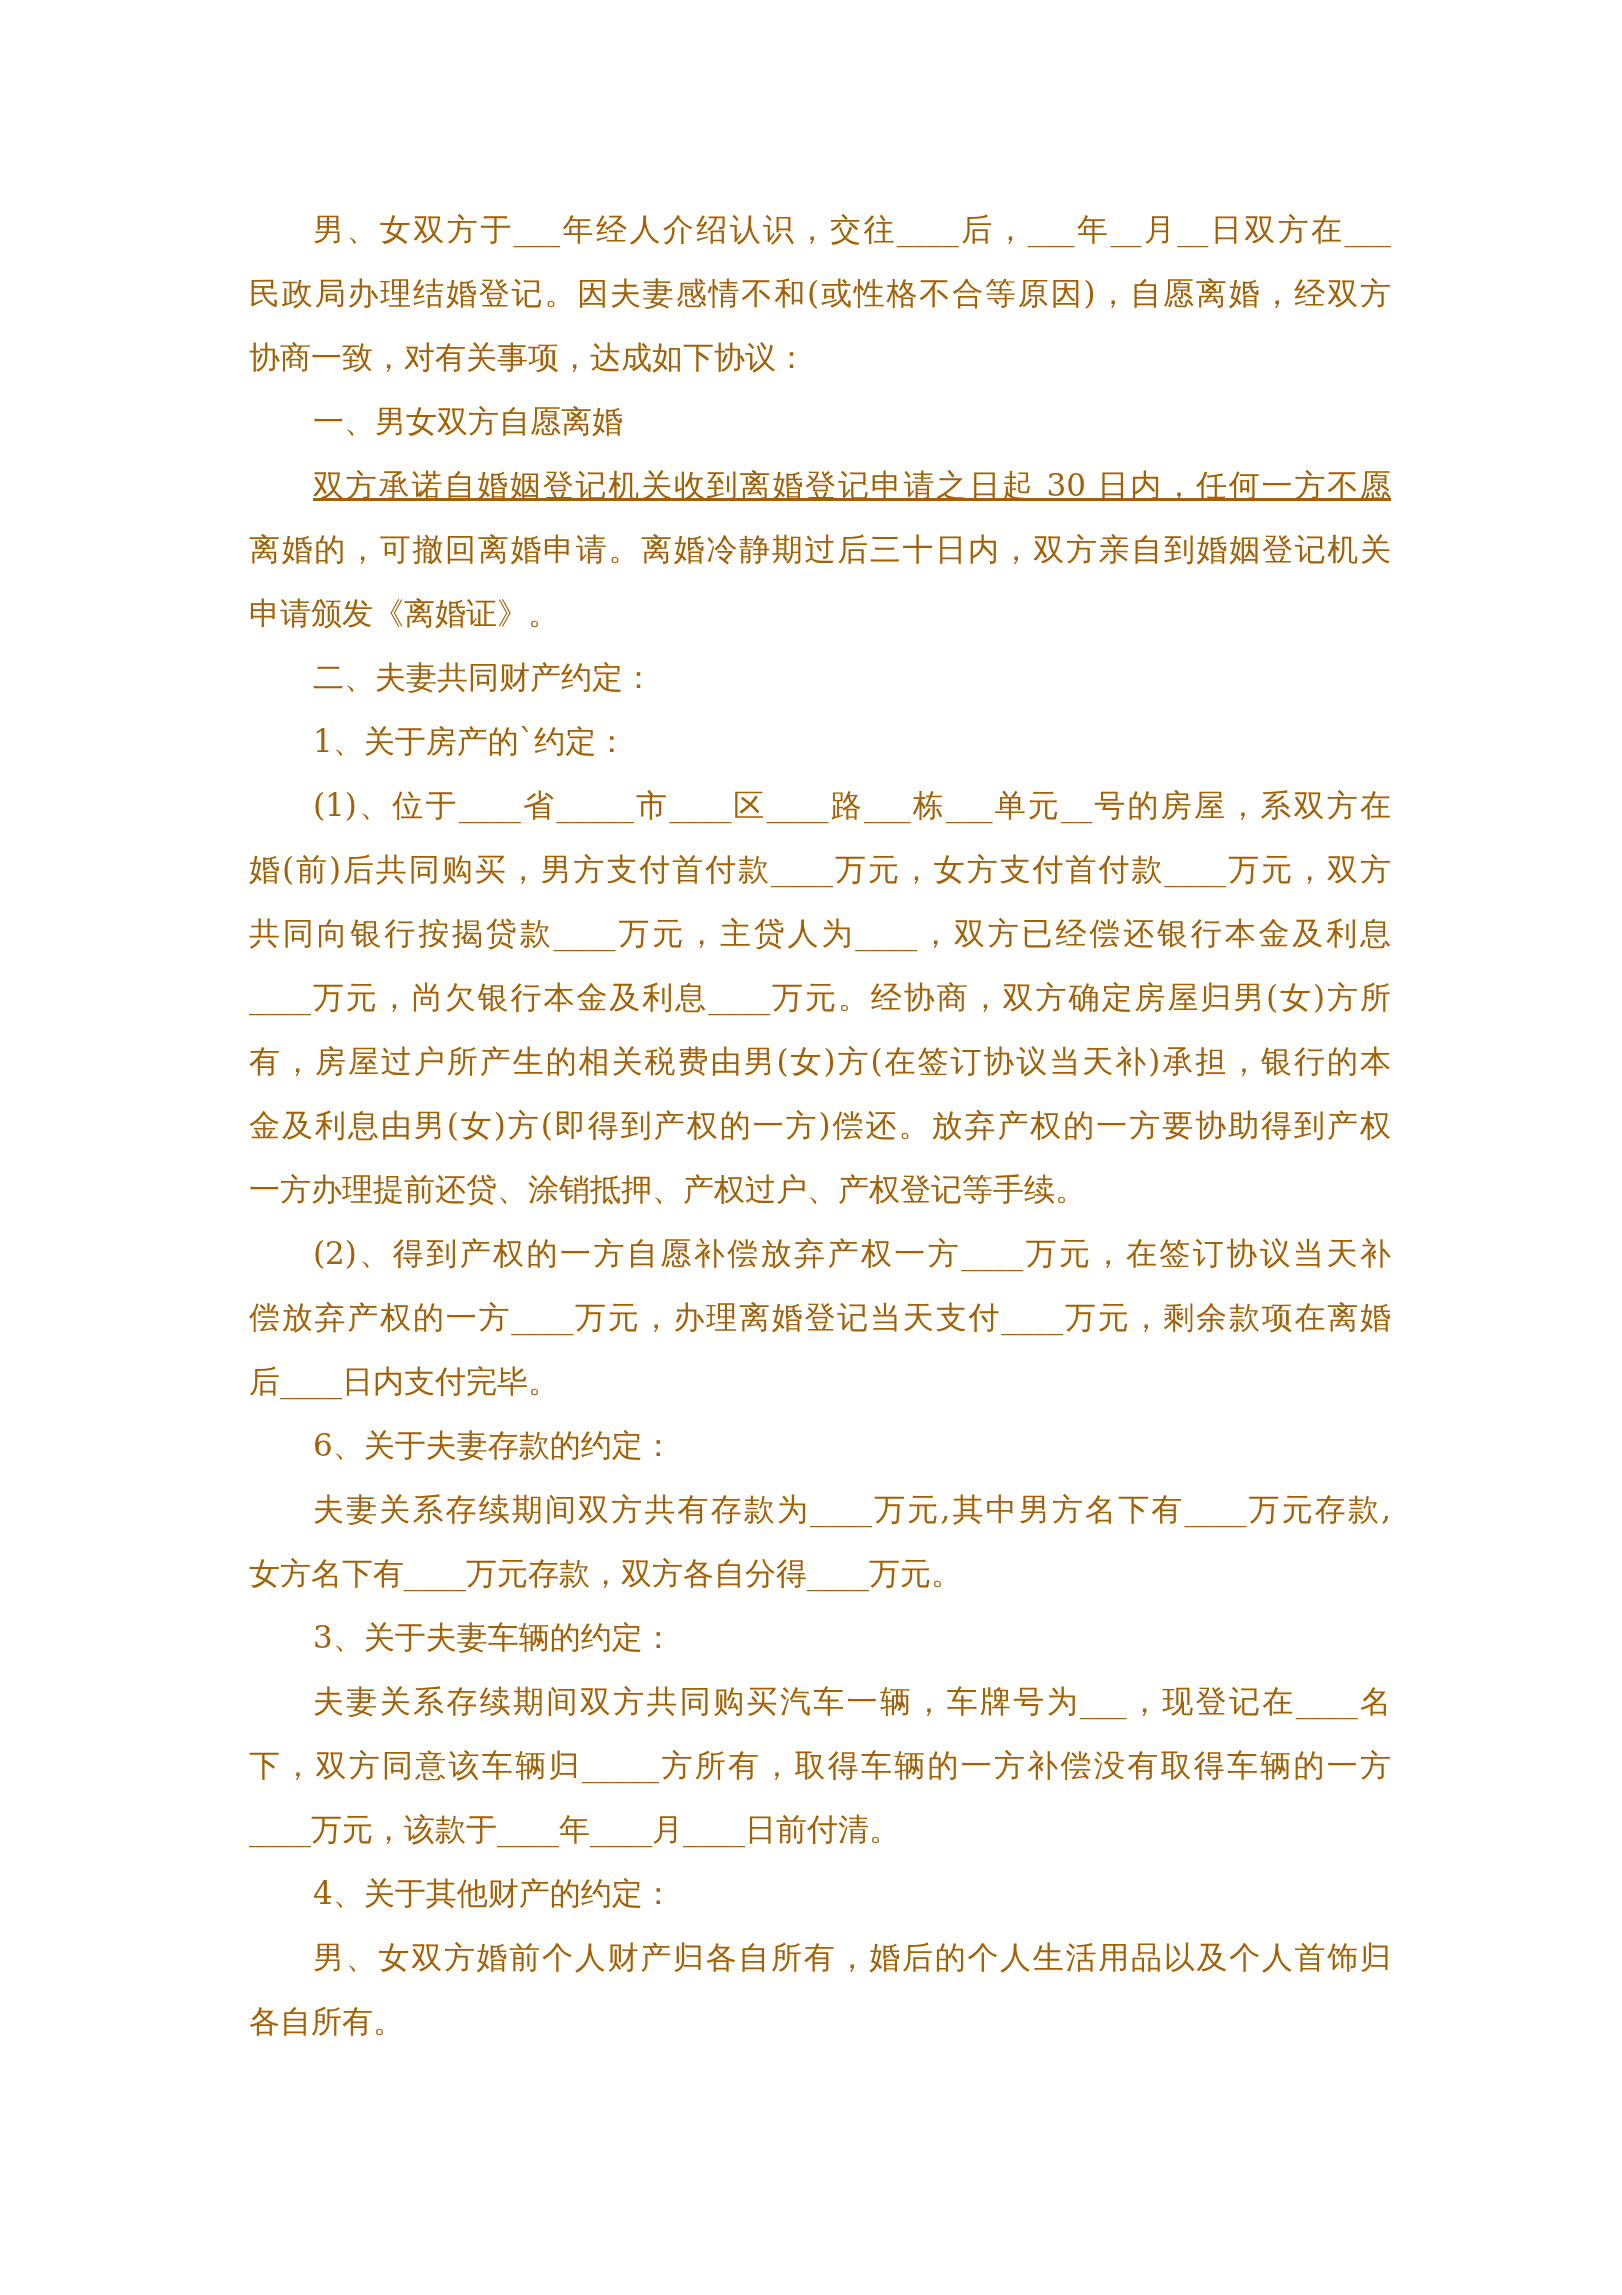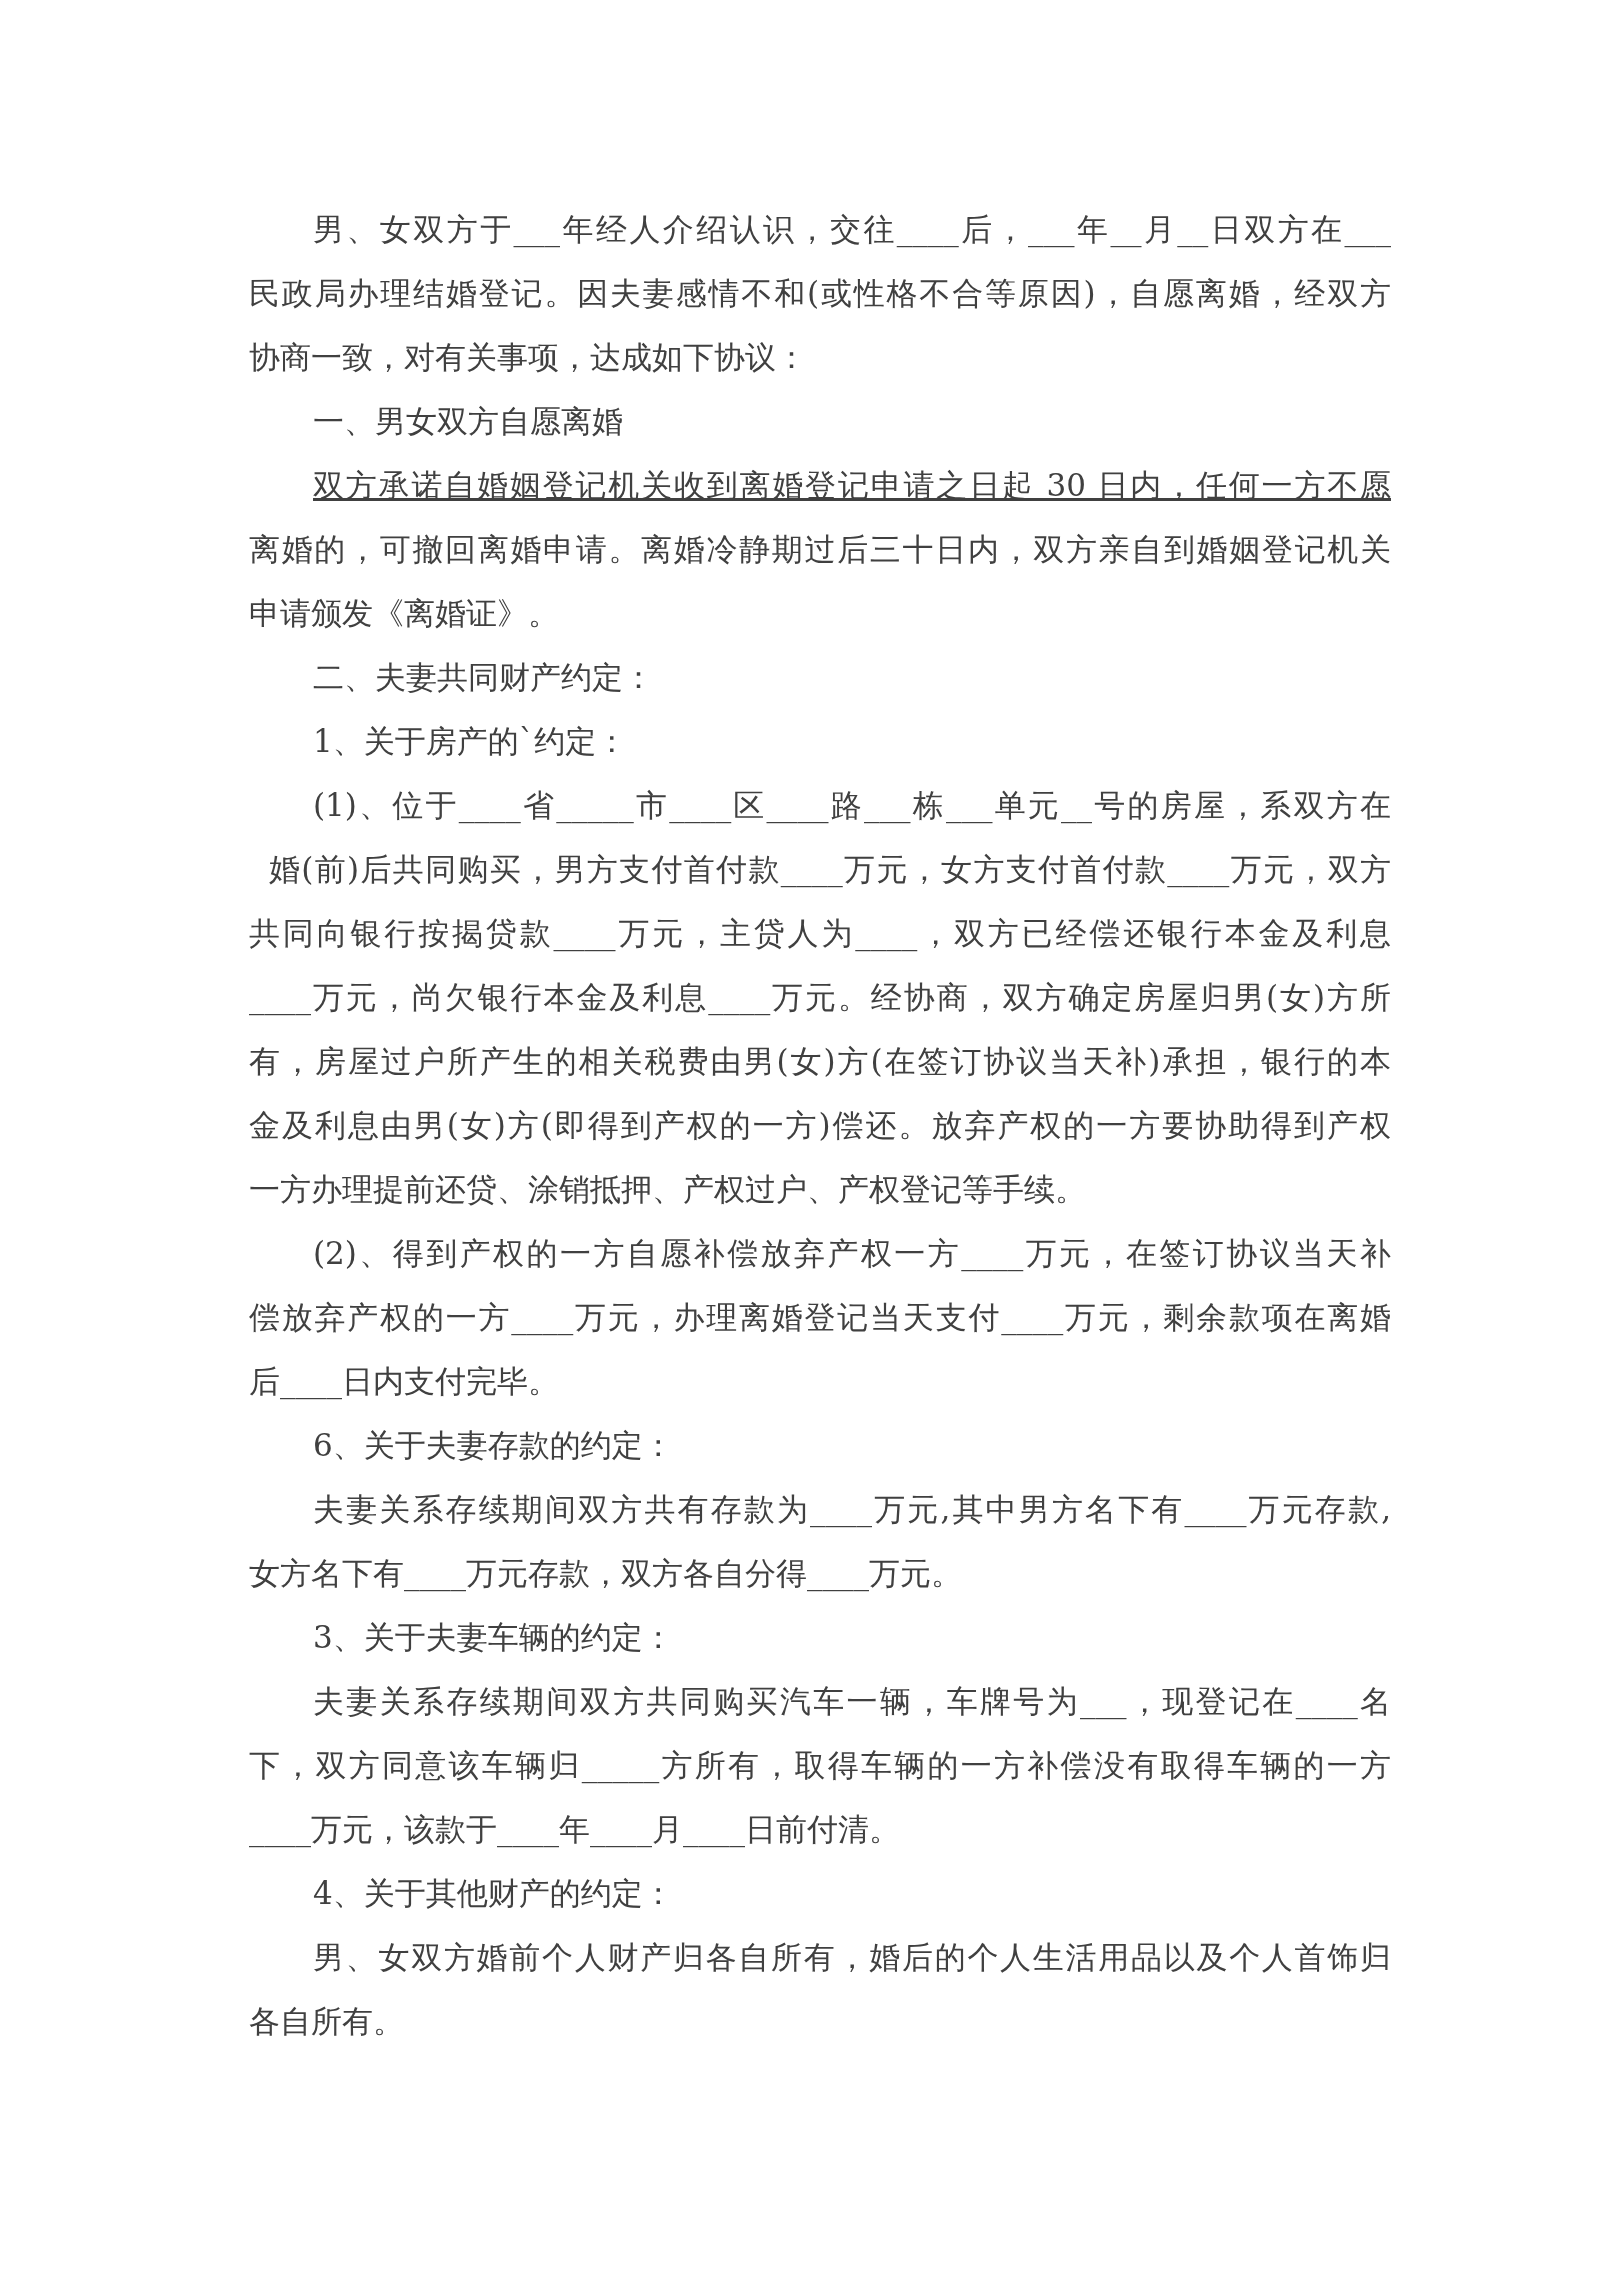--- a/index.html
+++ b/index.html
@@ -1,21 +1,21 @@
 <!DOCTYPE html>
 <html style="font-size:10.5px"><head>
 <meta charset="utf-8">
 <style>
   html, body { margin: 0; padding: 0; background: #ffffff; }
   body { width: 1623px; height: 2295px; position: relative; overflow: hidden; }
   .page { position: absolute; left: 0; top: 0; width: 1623px; height: 2295px; background: #ffffff; }
   .text-block {
     position: absolute; left: 249px; top: 197px; width: 1142px;
     font-family: "DejaVu Serif", "Liberation Serif", serif;
-    font-size: 31px; line-height: 64px; color: #404040;
+    font-size: 31px; line-height: 64px; color: #a16207;
   }
   .line { height: 64px; white-space: nowrap; overflow: visible; }
   .line.indent { padding-left: 64px; }
   .line.justify { text-align: justify; text-align-last: justify; white-space: normal; overflow: hidden; }
   .line.justify.indent { }
 </style>
 </head>
 <body>
 
 <div class="page">
@@ -23,21 +23,21 @@
       <div class="line indent justify" style="white-space: nowrap; text-align: left;"><span>男、女双方于___年经人介绍认识，交往____后，___年__月__日双方在___</span></div>
       <div class="line justify" style="white-space: nowrap; text-align: left;"><span>民政局办理结婚登记。因夫妻感情不和(或性格不合等原因)，自愿离婚，经双方</span></div>
       <div class="line">协商一致，对有关事项，达成如下协议：</div>
       <div class="line indent">一、男女双方自愿离婚</div>
       <div class="line indent justify" style="white-space: nowrap; text-align: left; text-decoration: underline;"><span>双方承诺自婚姻登记机关收到离婚登记申请之日起 30 日内，任何一方不愿</span></div>
       <div class="line justify" style="white-space: nowrap; text-align: left;"><span>离婚的，可撤回离婚申请。离婚冷静期过后三十日内，双方亲自到婚姻登记机关</span></div>
       <div class="line">申请颁发《离婚证》。</div>
       <div class="line indent">二、夫妻共同财产约定：</div>
       <div class="line indent">1、关于房产的`约定：</div>
       <div class="line indent justify" style="white-space: nowrap; text-align: left;"><span>(1)、位于____省_____市____区____路___栋___单元__号的房屋，系双方在</span></div>
-      <div class="line justify" style="white-space: nowrap; text-align: left; margin-left: 20px;"><span>婚(前)后共同购买，男方支付首付款____万元，女方支付首付款____万元，双方</span></div>
+      <div class="line justify" style="white-space: nowrap; text-align: left;"><span>婚(前)后共同购买，男方支付首付款____万元，女方支付首付款____万元，双方</span></div>
       <div class="line justify" style="white-space: nowrap; text-align: left;"><span>共同向银行按揭贷款____万元，主贷人为____，双方已经偿还银行本金及利息</span></div>
       <div class="line justify" style="white-space: nowrap; text-align: left;"><span>____万元，尚欠银行本金及利息____万元。经协商，双方确定房屋归男(女)方所</span></div>
       <div class="line justify" style="white-space: nowrap; text-align: left;"><span>有，房屋过户所产生的相关税费由男(女)方(在签订协议当天补)承担，银行的本</span></div>
       <div class="line justify" style="white-space: nowrap; text-align: left;"><span>金及利息由男(女)方(即得到产权的一方)偿还。放弃产权的一方要协助得到产权</span></div>
       <div class="line">一方办理提前还贷、涂销抵押、产权过户、产权登记等手续。</div>
       <div class="line indent justify" style="white-space: nowrap; text-align: left;"><span>(2)、得到产权的一方自愿补偿放弃产权一方____万元，在签订协议当天补</span></div>
       <div class="line justify" style="white-space: nowrap; text-align: center;"><span>偿放弃产权的一方____万元，办理离婚登记当天支付____万元，剩余款项在离婚</span></div>
       <div class="line">后____日内支付完毕。</div>
       <div class="line indent">6、关于夫妻存款的约定：</div>
       <div class="line indent justify" style="white-space: nowrap; text-align: left;"><span>夫妻关系存续期间双方共有存款为____万元,其中男方名下有____万元存款,</span></div>

